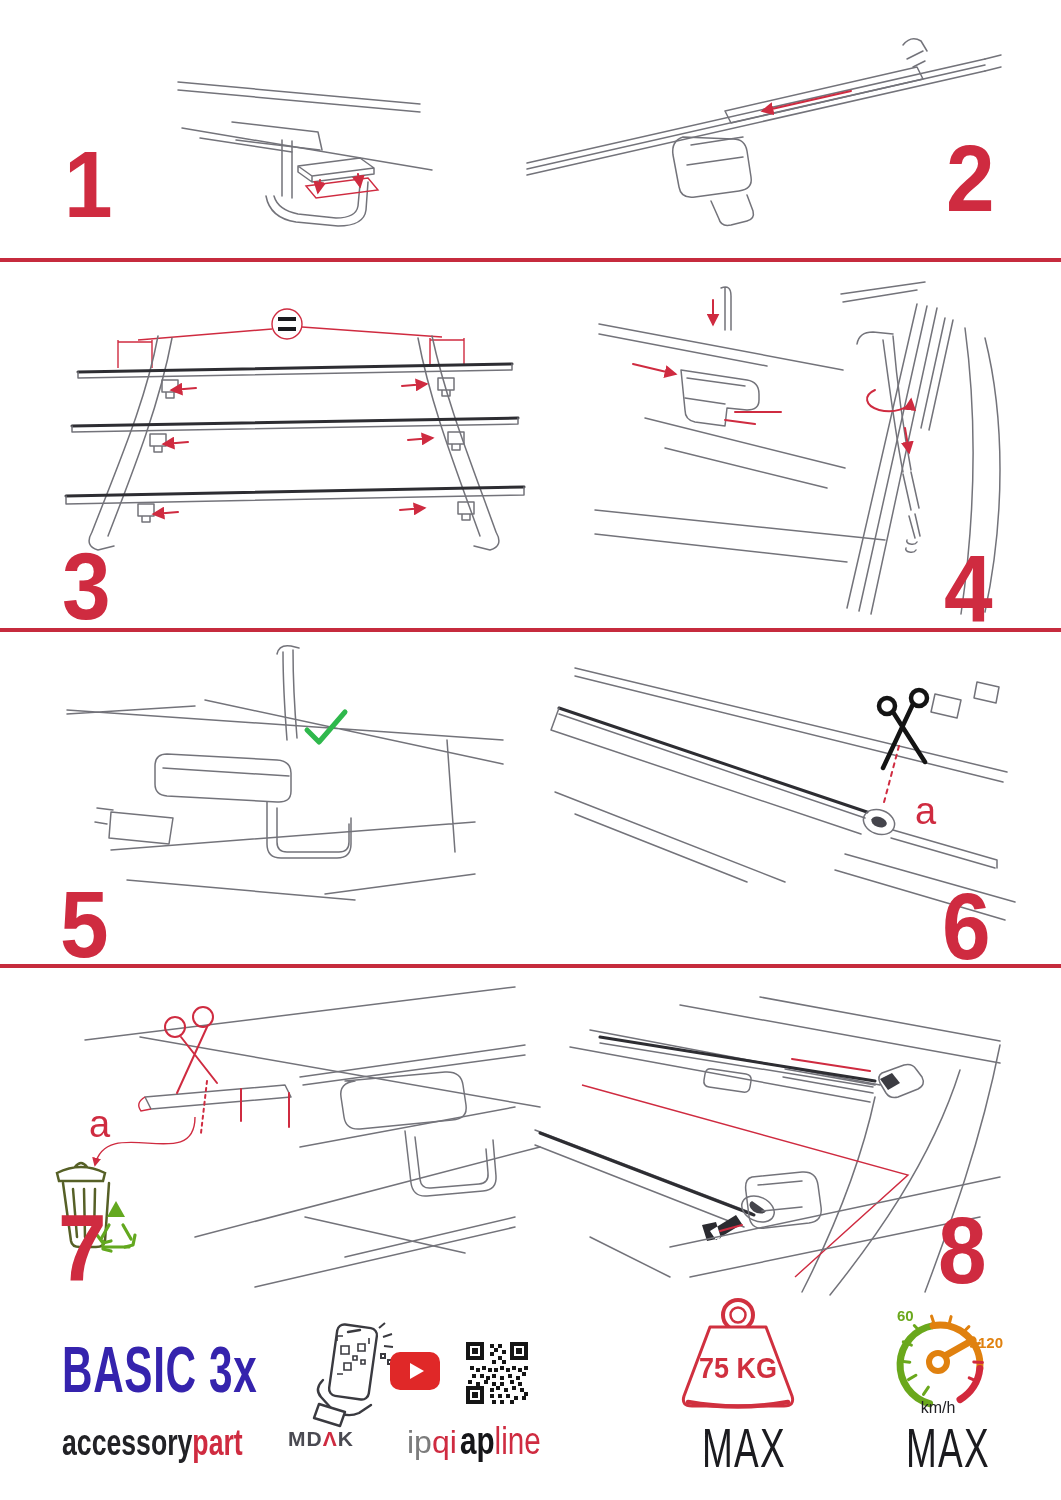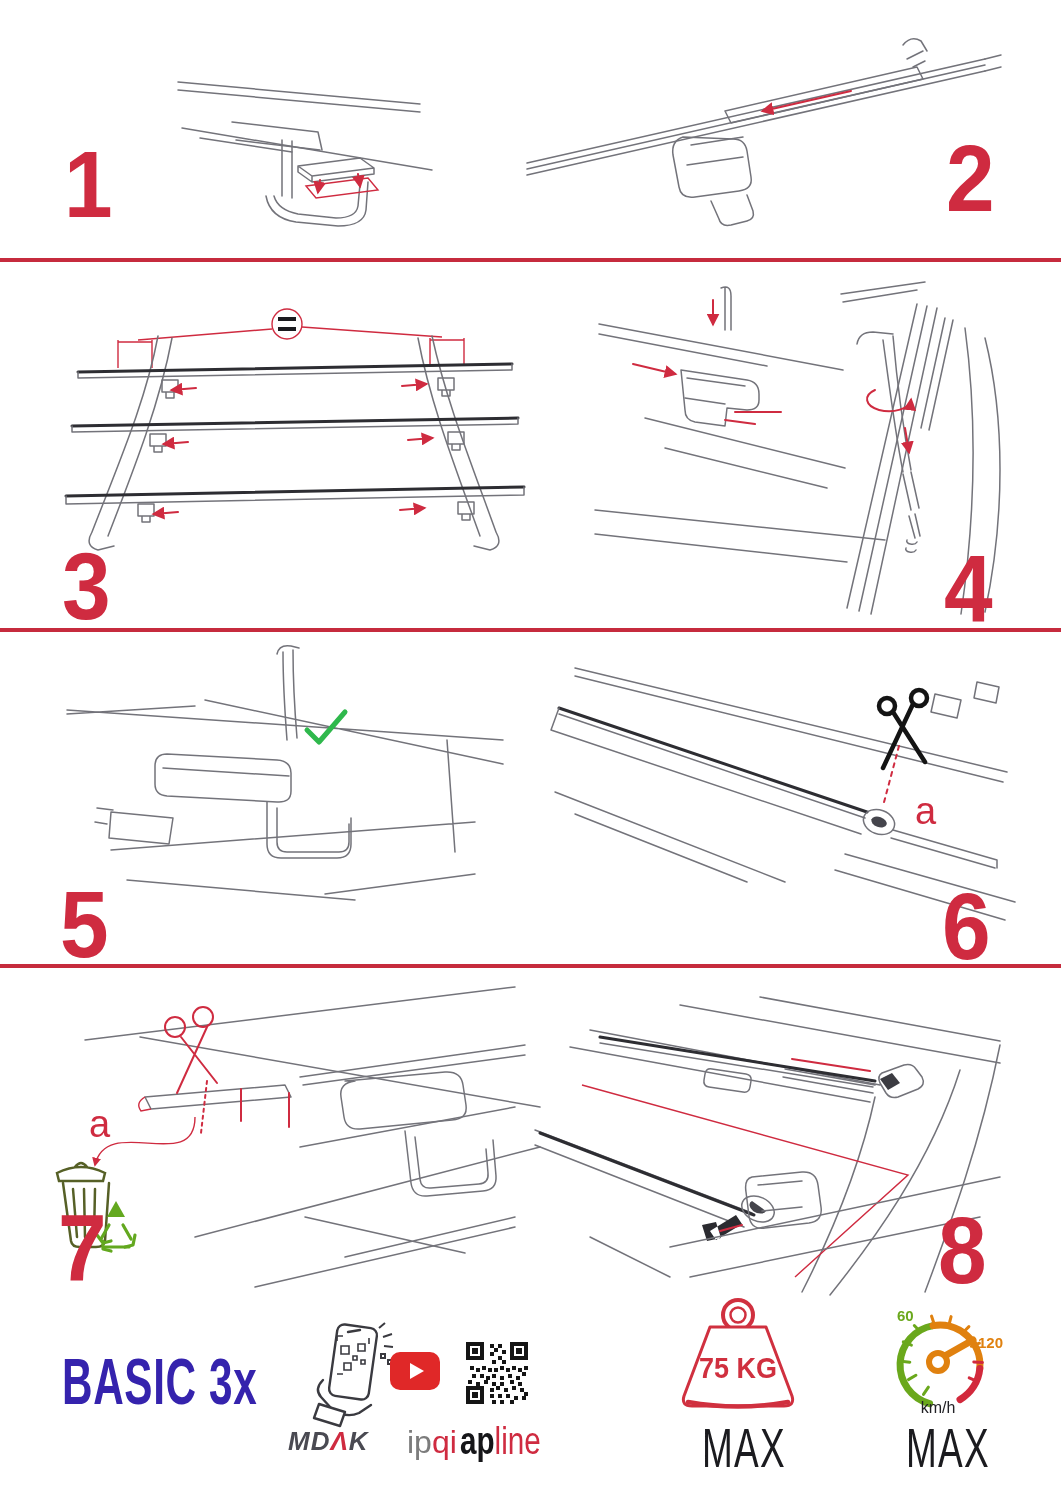--- a/index.html
+++ b/index.html
@@ -220,42 +220,47 @@
       <path d="M222,216 a9,6 25 1 0 14,10 z" fill="#45454c"></path>
       <path class="ln" d="M222,192 l50,-5 q14,-1 16,13 l3,22 q2,14 -12,16 l-44,5 q-14,2 -16,-12 l-3,-24 q-2,-13 6,-15 z"></path>
       <path class="ln" d="M228,200 l44,-4 M232,226 l40,-4"></path>
       <path d="M206,230 l-26,16 6,9 26,-16 z M172,240 l14,-3 5,16 -14,3 z" fill="#2b2b30"></path>
       <path class="rd" d="M212,240 l-22,6"></path>
       <path class="ln" d="M140,262 L470,192 M160,292 L450,232 M60,252 L140,292"></path>
     </g>
   </svg>
   <div class="num" style="left:938px;top:1212px">8</div>
 
-  <div class="brandrow" style="left:62px;top:1338px;color:var(--blue);font-size:64px;line-height:1;margin-top:12px;">
+  <div class="brandrow" style="left:62px;top:1338px;color:var(--blue);font-size:64px;line-height:1;">
     <span class="cx" style="transform:scaleX(.66);letter-spacing:1px;">BASIC 3x</span>
+  </div>
+  <div class="brandrow" style="left:62px;top:1424px;font-size:37px;line-height:1;">
+    <span class="cx" style="transform:scaleX(.72);">
+      <span style="color:#222226;">accessory</span><span style="color:var(--red);">part</span>
+    </span>
   </div>
 
   <svg style="left:303px;top:1320px" width="92" height="102" viewBox="0 0 92 102">
     <g stroke="#3a3a40" stroke-width="2.4" fill="#fff" stroke-linecap="round" stroke-linejoin="round">
       <rect x="30" y="6" width="40" height="72" rx="7" transform="rotate(8 50 42)"></rect>
       <path d="M45,12 l12,-2" fill="none"></path>
       <path d="M20,60 q-9,9 -2,17 l10,11 q14,11 28,5 l12,-8" fill="none"></path>
       <path d="M16,84 l26,8 -5,14 -26,-8 z"></path>
     </g>
     <g fill="none" stroke="#3a3a40" stroke-width="1.6">
       <path d="M38,26 h8 v8 h-8 z M55,24 h7 v7 h-7 z M41,43 h7 v7 h-7 z"></path>
       <path d="M50,36 h4 v4 h-4 z M58,40 h4 v4 h-4 z"></path>
       <path d="M34,21 v-5 h6 M66,18 v6 M34,54 h6"></path>
     </g>
     <g stroke="#3a3a40" stroke-width="2" fill="none">
       <path d="M76,8 l6,-5 M80,17 l9,-3 M81,26 l9,1"></path>
       <path d="M78,34 h4 v4 h-4 z M85,40 h4 v4 h-4 z"></path>
     </g>
   </svg>
-  <div class="brandrow" style="left:288px;top:1428px;font-size:26px;line-height:1;letter-spacing:1px;font-style:italic;">
+  <div class="brandrow" style="left:288px;top:1428px;font-size:21px;line-height:1;letter-spacing:1px;">
     <span style="color:var(--mgray);">MD</span><span style="color:var(--red);">Λ</span><span style="color:var(--mgray);">K</span>
   </div>
 
   <svg style="left:390px;top:1352px" width="50" height="38" viewBox="0 0 50 38">
     <rect x="0" y="0" width="50" height="38" rx="10" fill="#e02828"></rect>
     <path d="M20,11 L34,19 L20,27 z" fill="#ffffff"></path>
   </svg>
   <div class="brandrow" style="left:407px;top:1426px;font-size:32px;line-height:1;font-weight:400;">
     <span style="color:var(--lgray);">ip</span><span style="color:var(--red);text-align:right;">qi</span>
   </div>

